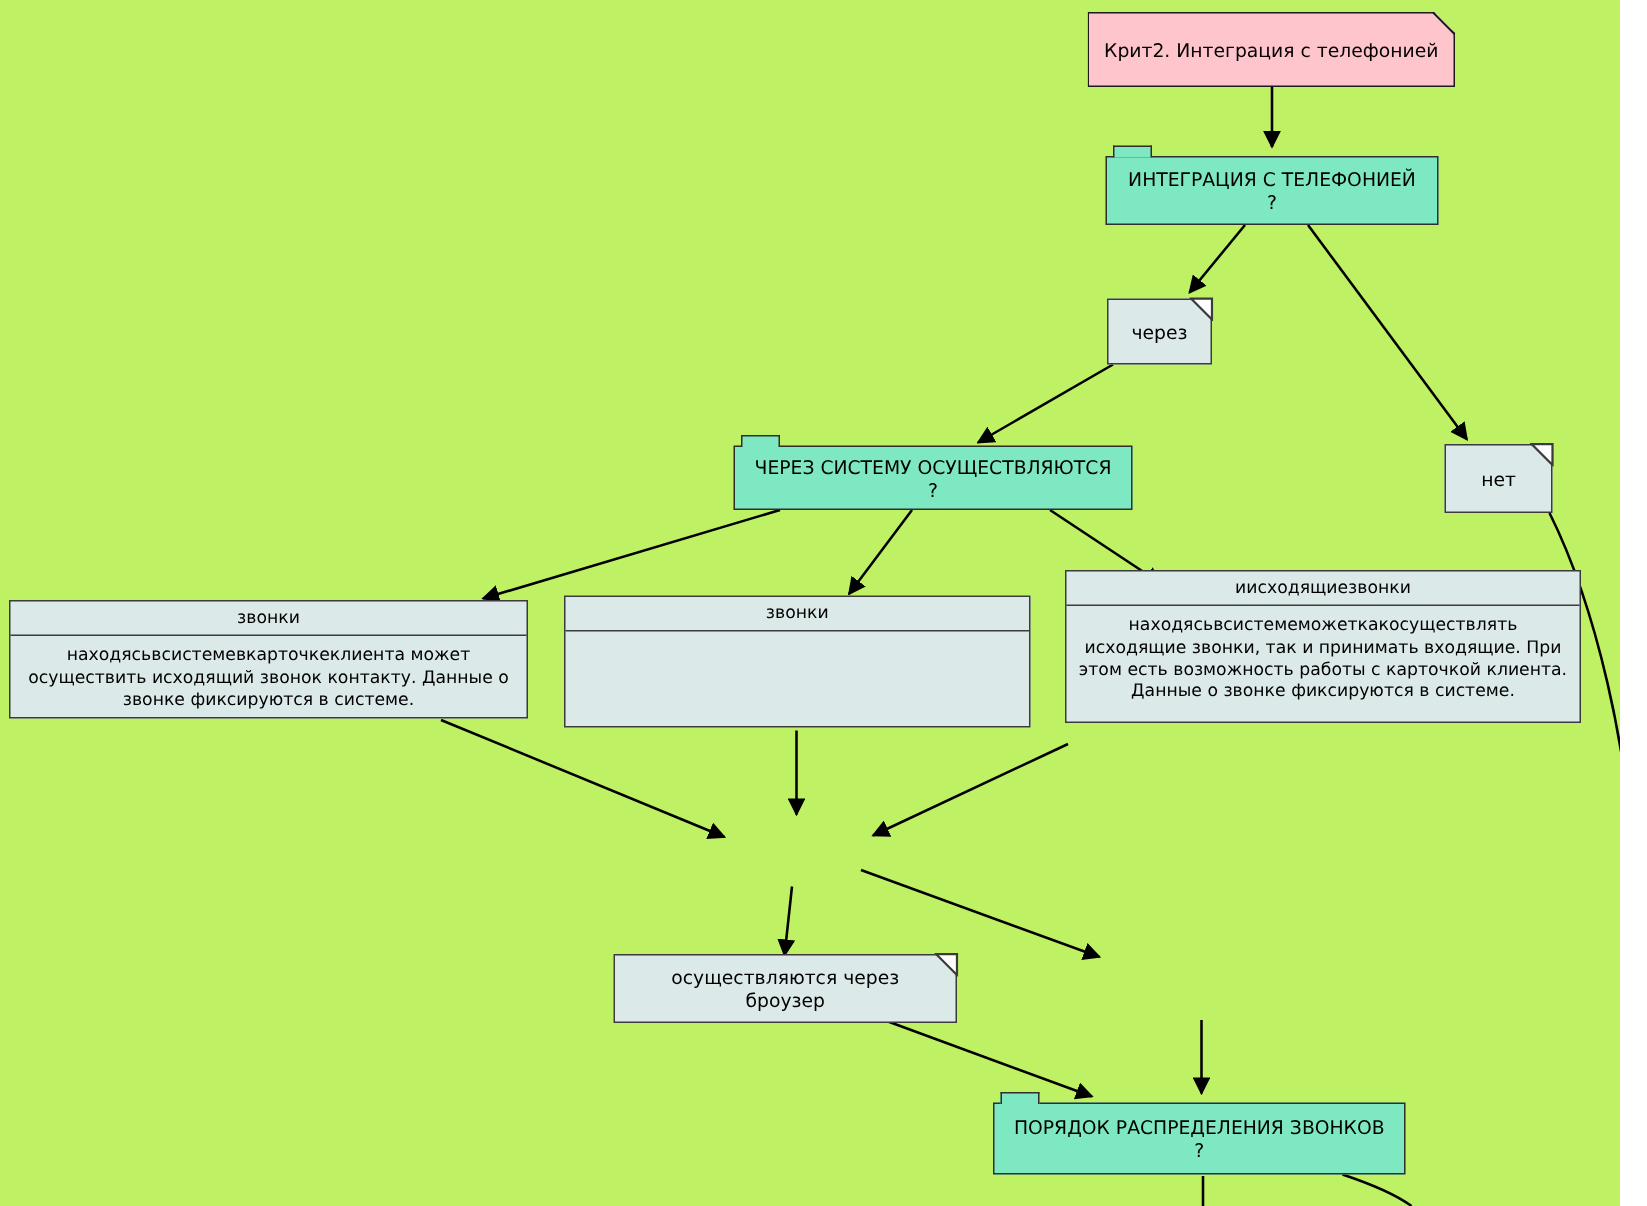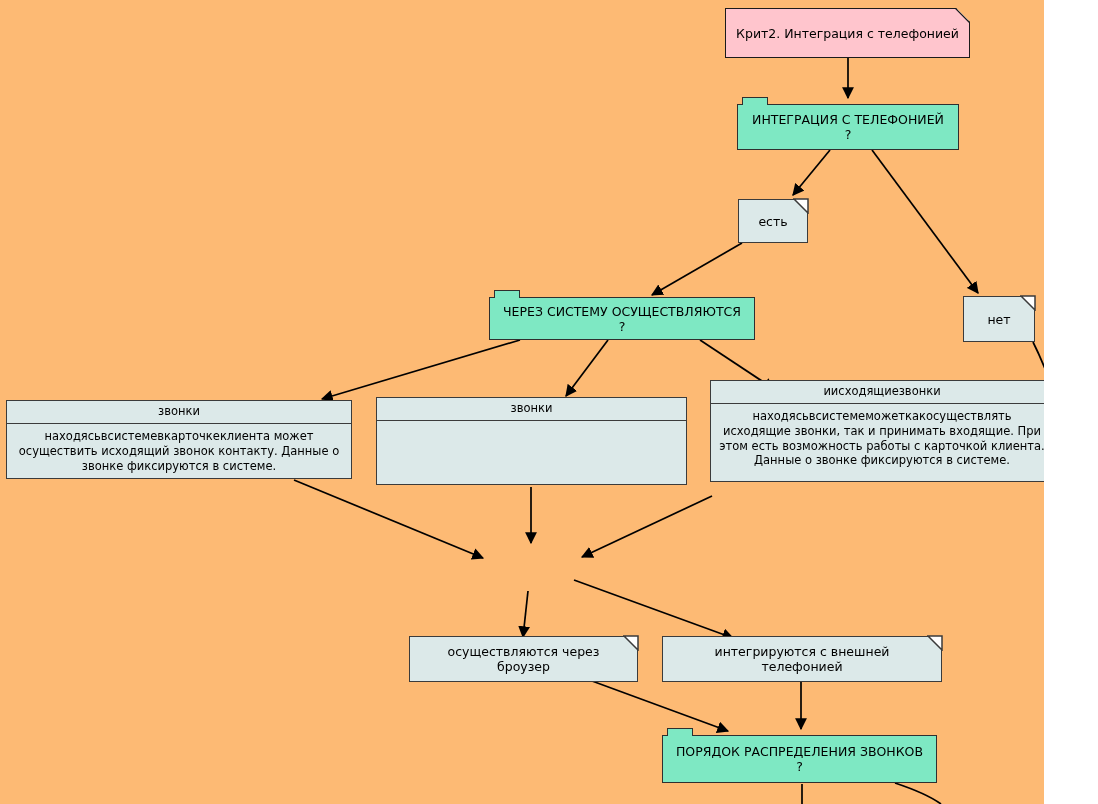--- a/index.html
+++ b/index.html
@@ -7,22 +7,23 @@
     padding: 0;
     background: #ffffff;
   }
   body {
     font-family: "DejaVu Sans", sans-serif;
   }
   #diagram-canvas {
     position: relative;
     width: 1044px;
     height: 804px;
-    background: #fdba74;
+    background: #bef264;
     overflow: hidden;
+    padding-left: 36px;
   }
   #edge-layer {
     position: absolute;
     left: 0;
     top: 0;
     width: 1098px;
     height: 804px;
     pointer-events: none;
   }
   .node {
@@ -176,21 +177,21 @@
       <path d="M 3 0.8 L 16.2 14 L 16.2 0.8 Z" fill="#ffffff" stroke="#1b1b1b" stroke-width="1.6"></path>
     </svg>
   </div>
 
   <div class="node pkg-green" style="left:737px; top:104px; width:222px; height:46px;">
     <span class="pkg-tab"></span>
     <span>ИНТЕГРАЦИЯ С ТЕЛЕФОНИЕЙ ?</span>
   </div>
 
   <div class="node note-blue" style="left:738px; top:199px; width:70px; height:44px;">
-    <span>есть</span>
+    <span>через</span>
     <svg class="fold-svg" viewBox="0 0 16 16">
       <path d="M 1 1 L 15 15 L 15 1 Z" fill="#ffffff" stroke="#3b3b3b" stroke-width="1.5"></path>
     </svg>
   </div>
 
   <div class="node note-blue" style="left:963px; top:296px; width:72px; height:46px;">
     <span>нет</span>
     <svg class="fold-svg" viewBox="0 0 16 16">
       <path d="M 1 1 L 15 15 L 15 1 Z" fill="#ffffff" stroke="#3b3b3b" stroke-width="1.5"></path>
     </svg>
@@ -216,25 +217,19 @@
   </div>
 
 
   <div class="node note-blue" style="left:409px; top:636px; width:229px; height:46px;">
     <span>осуществляются через броузер</span>
     <svg class="fold-svg" viewBox="0 0 16 16">
       <path d="M 1 1 L 15 15 L 15 1 Z" fill="#ffffff" stroke="#3b3b3b" stroke-width="1.5"></path>
     </svg>
   </div>
 
-  <div class="node note-blue" style="left:662px; top:636px; width:280px; height:46px;">
-    <span>интегрируются с внешней телефонией</span>
-    <svg class="fold-svg" viewBox="0 0 16 16">
-      <path d="M 1 1 L 15 15 L 15 1 Z" fill="#ffffff" stroke="#3b3b3b" stroke-width="1.5"></path>
-    </svg>
-  </div>
 
   <div class="node pkg-green" style="left:662px; top:735px; width:275px; height:48px;">
     <span class="pkg-tab"></span>
     <span>ПОРЯДОК РАСПРЕДЕЛЕНИЯ ЗВОНКОВ ?</span>
   </div>
 
 </div>
 
 </body></html>

